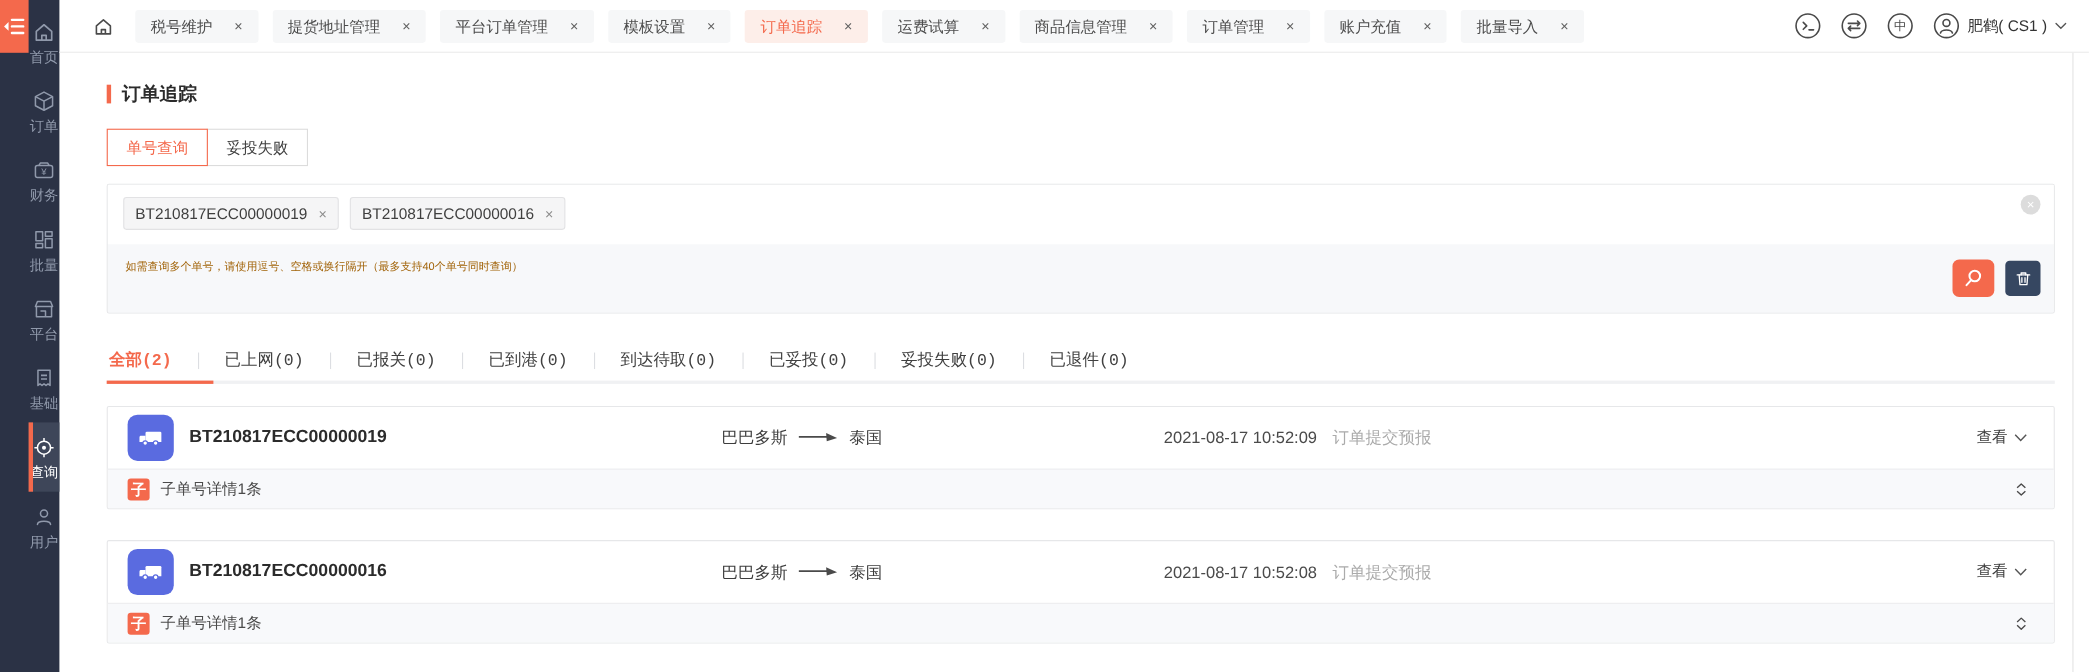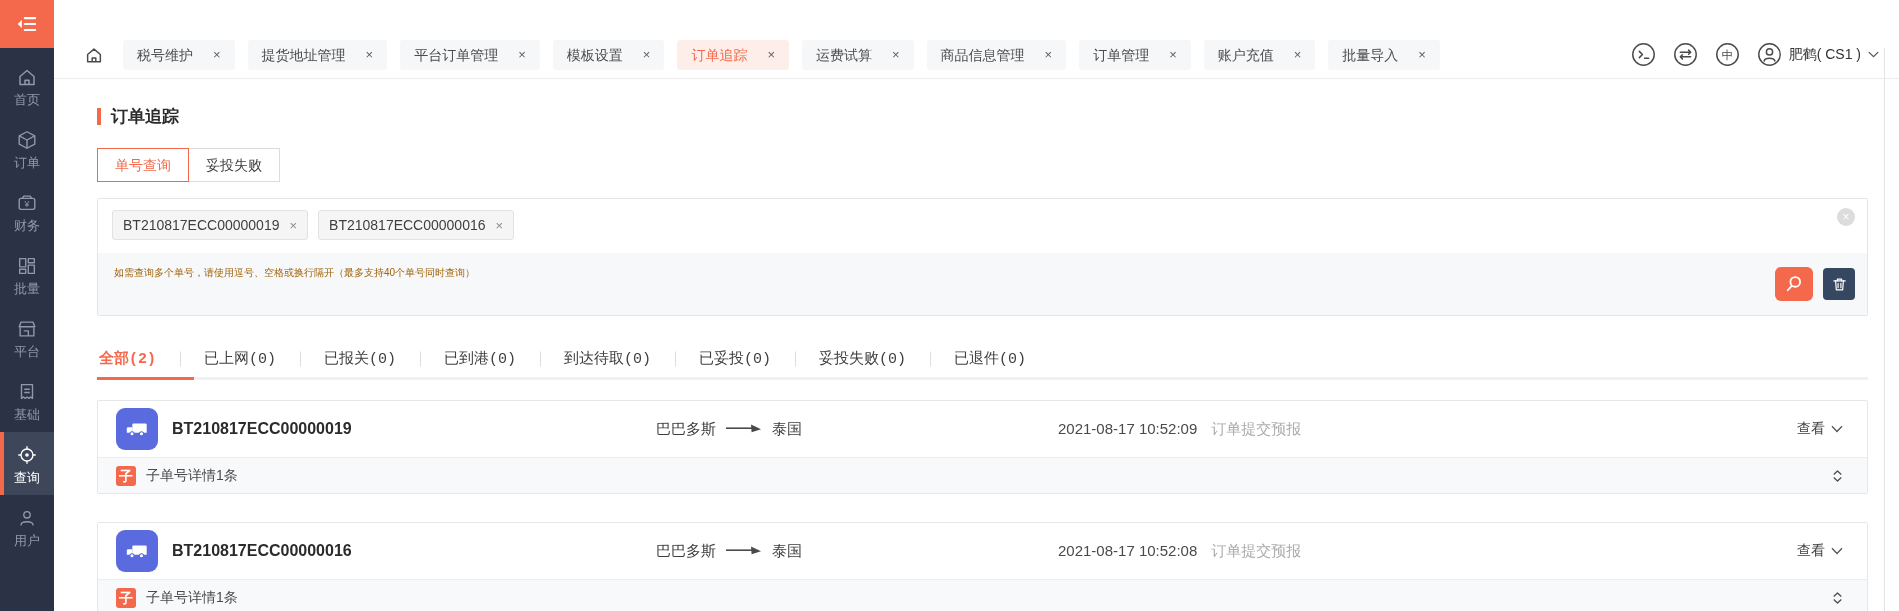--- a/index.html
+++ b/index.html
@@ -1,31 +1,31 @@
 <!DOCTYPE html>
 <html><head>
 <meta charset="utf-8">
 <style>
   * { box-sizing: border-box; }
   html,body { margin:0; padding:0; }
   body { font-family:"Liberation Sans","DejaVu Sans",sans-serif; background:#fff; }
   .page { width:1899px; height:611px; position:relative; background:#fff; overflow:hidden; display:flex; }
 
   
-  .left-rail { flex:0 0 54px; width:54px; background:#2b3245; display:flex; flex-direction:column; }
+  .left-rail { flex:0 0 54px; width:54px; background:#2b3245; display:flex; flex-direction:row; }
   .logo { height:48px; background:#f4694c; display:flex; align-items:center; justify-content:center; cursor:pointer; }
   .side-nav { flex:1; display:flex; flex-direction:column; padding-top:6px; }
   .side-item { height:63px; display:flex; flex-direction:column; align-items:center; justify-content:center; gap:5px; color:#9099ab; cursor:pointer; position:relative; }
   .side-item svg { width:22px; height:22px; display:block; }
   .side-item .lbl { font-size:13px; line-height:1; }
   .side-item.active { background:#3e4659; color:#fff; }
   .side-item.active::before { content:""; position:absolute; left:0; top:0; bottom:0; width:4px; background:#f4694c; }
 
   
-  .main { flex:1; display:flex; flex-direction:column; min-width:0;margin-top:31px; }
+  .main { flex:1; display:flex; flex-direction:column; min-width:0; }
 
   .topbar { height:48px; border-bottom:1px solid #ececec; display:flex; align-items:center; padding:0 20px 0 30px; gap:13px; flex:0 0 48px; }
   .home-btn { color:#4a4a4a; display:flex; cursor:pointer; margin-right:6px; }
   .pill { background:#f6f7f8; border-radius:3px; padding:8px 14px; font-size:14px; color:#4c4c4c; display:flex; align-items:center; cursor:pointer; white-space:nowrap; line-height:1; }
   .pill .x { margin-left:20px; color:#606060; font-size:13px; }
   .pill.active { background:#fdeee9; color:#f4694c; }
   .topbar-right { margin-left:auto; display:flex; align-items:center; gap:17px; }
   .circle-icon { width:25px; height:25px; color:#4a4a4a; display:flex; cursor:pointer; }
   .circle-icon svg { width:25px; height:25px; }
   .user-wrap { display:flex; align-items:center; gap:7px; cursor:pointer; }

